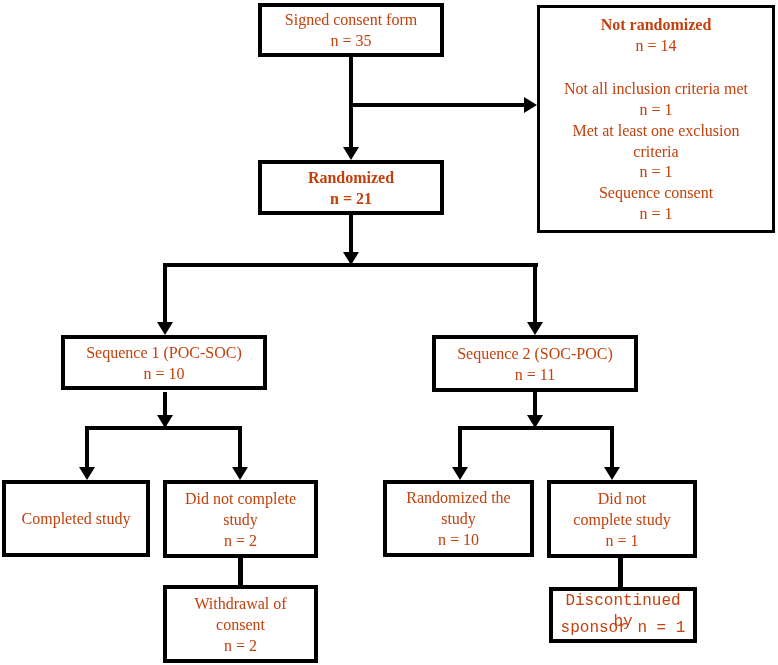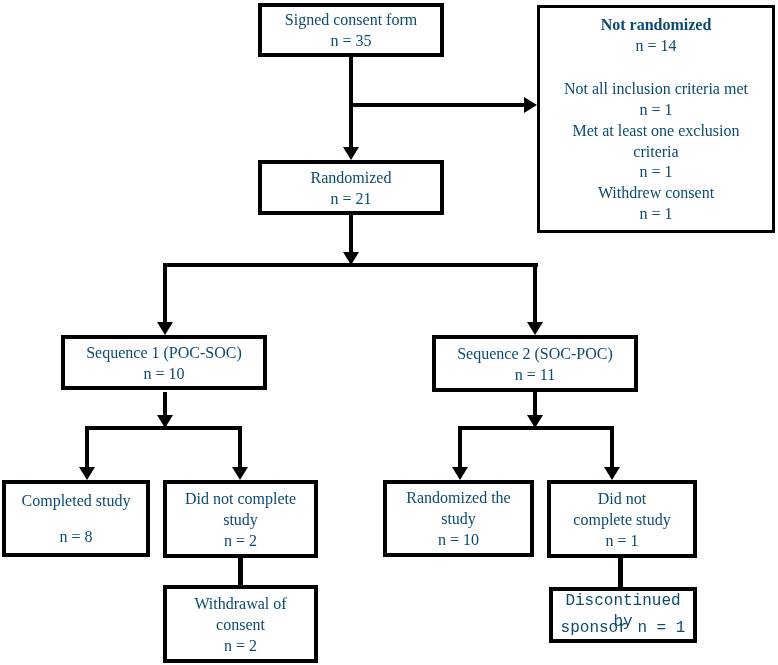--- a/index.html
+++ b/index.html
@@ -6,21 +6,21 @@
   body {
     font-family: "Liberation Serif", "DejaVu Serif", serif;
     background: #ffffff;
   }
   .canvas {
     position: relative;
     width: 778px;
     height: 665px;
     background: #ffffff;
     overflow: hidden;
-    color: #0c4a6e;
+    color: #c2410c;
   }
   .box {
     position: absolute;
     box-sizing: border-box;
     border: 4px solid #000;
     background: #fff;
     display: flex;
     flex-direction: column;
     justify-content: center;
     align-items: center;
@@ -30,21 +30,21 @@
   }
   .box.align-top { justify-content: flex-start; padding-top: 5px; }
   .ln { min-height: 21px; width: 100%; }
   .ln.bold { font-weight: bold; }
   .ln.spacer { min-height: 22px; }
   .ln.gap-top { margin-top: 15px; }
 
   
   #b-signed   { left: 258px; top: 3px;   width: 186px; height: 54px; }
   #b-notrand  { left: 537px; top: 5px;   width: 238px; height: 228px; border-width: 3px; padding: 6px 24px; }
-  #b-rand     { left: 258px; top: 160px; width: 186px; height: 55px; }
+  #b-rand     { left: 258px; top: 160px; width: 186px; height: 55px; font-weight: bold; }
   #b-seq1     { left: 61px;  top: 335px; width: 206px; height: 55px; }
   #b-seq2     { left: 432px; top: 335px; width: 206px; height: 57px; }
   #b-comp1    { left: 2px;   top: 480px; width: 148px; height: 77px; }
   #b-dnc1     { left: 163px; top: 480px; width: 155px; height: 78px; }
   #b-withdraw { left: 163px; top: 585px; width: 155px; height: 78px; }
   #b-comp2    { left: 383px; top: 480px; width: 151px; height: 77px; }
   #b-dnc2     { left: 547px; top: 480px; width: 150px; height: 78px; }
   #b-disc     { left: 549px; top: 587px; width: 148px; height: 56px; font-family: Liberation Mono, monospace; }
 
   
@@ -131,42 +131,41 @@
   </div>
 
   <div class="box align-top" id="b-notrand">
     <div class="ln bold">Not randomized</div>
     <div class="ln">n = 14</div>
     <div class="ln spacer"></div>
     <div class="ln">Not all inclusion criteria met</div>
     <div class="ln">n = 1</div>
     <div class="ln">Met at least one exclusion criteria</div>
     <div class="ln">n = 1</div>
-    <div class="ln">Withdrew consent</div>
+    <div class="ln">Sequence consent</div>
     <div class="ln">n = 1</div>
   </div>
 
   <div class="box" id="b-rand">
     <div class="ln">Randomized</div>
     <div class="ln">n = 21</div>
   </div>
 
   <div class="box" id="b-seq1">
     <div class="ln">Sequence 1 (POC-SOC)</div>
     <div class="ln">n = 10</div>
   </div>
 
   <div class="box" id="b-seq2">
     <div class="ln">Sequence 2 (SOC-POC)</div>
     <div class="ln">n = 11</div>
   </div>
 
   <div class="box" id="b-comp1">
     <div class="ln">Completed study</div>
-    <div class="ln gap-top">n = 8</div>
   </div>
 
   <div class="box" id="b-dnc1">
     <div class="ln">Did not complete</div>
     <div class="ln">study</div>
     <div class="ln">n = 2</div>
   </div>
 
   <div class="box" id="b-withdraw">
     <div class="ln">Withdrawal of</div>

